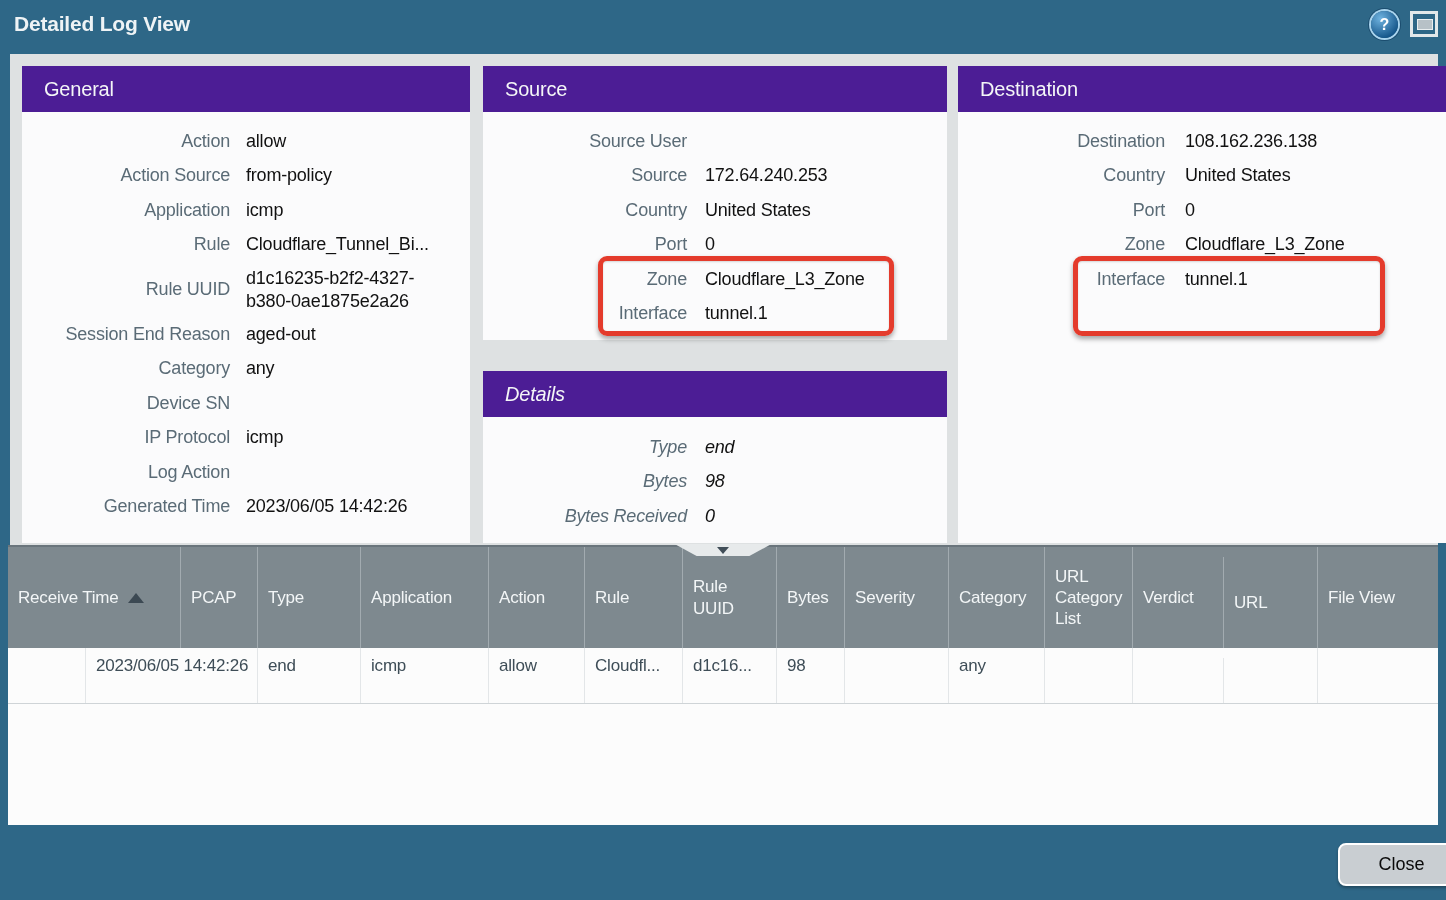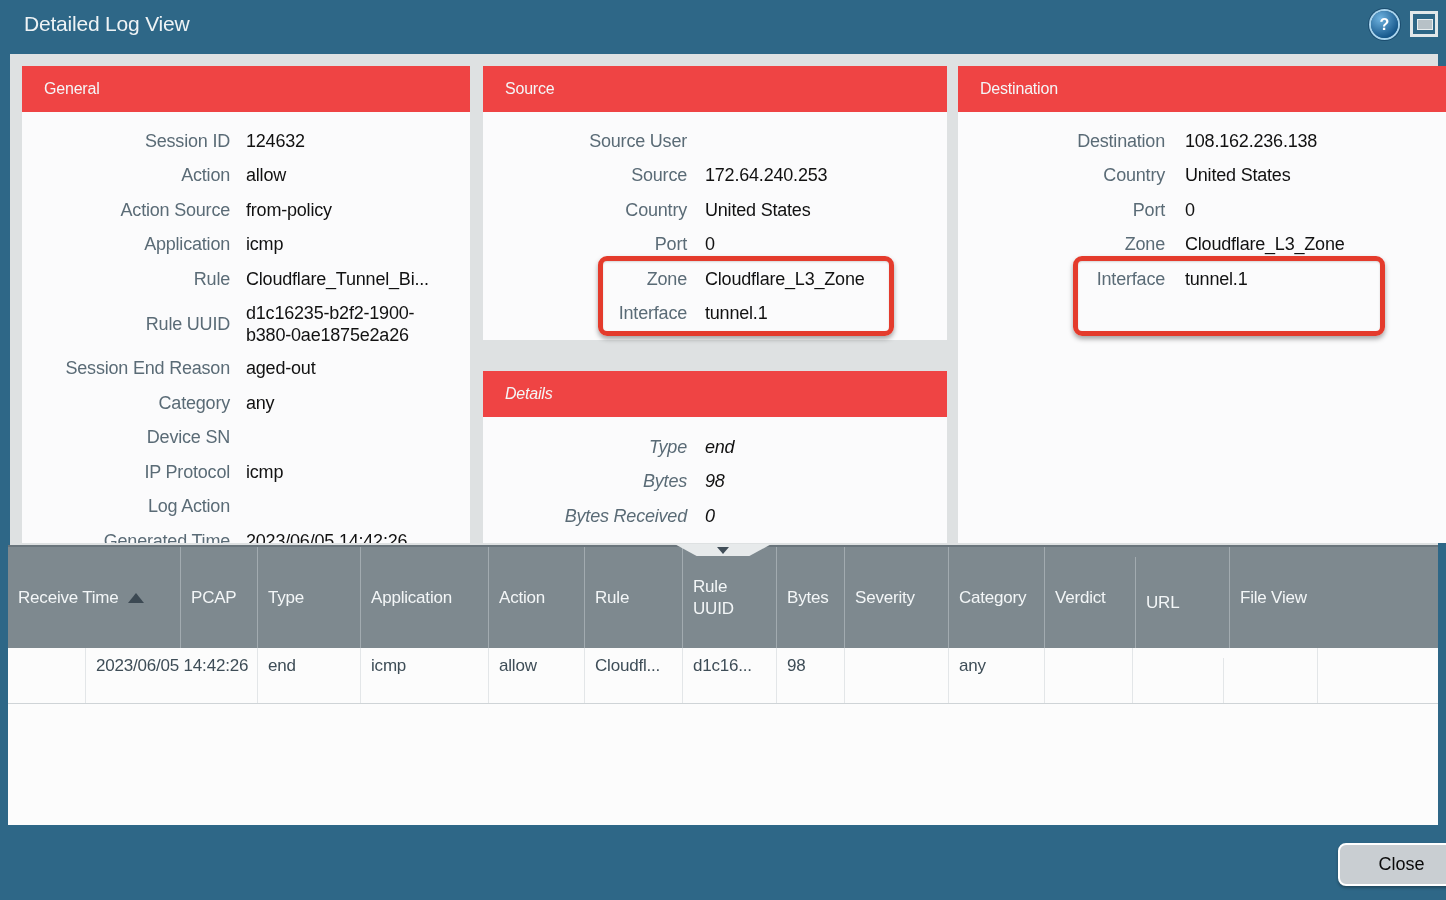--- a/index.html
+++ b/index.html
@@ -5,22 +5,22 @@
   * { margin:0; padding:0; box-sizing:border-box; }
   html,body { width:1446px; height:900px; overflow:hidden; }
   body {
     background:#2e6787;
     font-family:"Liberation Sans", sans-serif;
     position:relative;
   }
   
   .titlebar { position:absolute; left:0; top:0; width:1446px; height:48px; }
   .titlebar .title {
-    position:absolute; left:24px; top:0; line-height:48px;
-    color:#eef3f5; font-size:21px; letter-spacing:-0.2px;
+    position:absolute; left:14px; top:0; line-height:48px;
+    color:#eef3f5; font-size:21px; letter-spacing:-0.2px;font-weight:bold;
   }
   .tb-icons { position:absolute; right:8px; top:0; height:48px; display:flex; align-items:center; gap:12px; }
   .help-ic {
     width:27px; height:27px; border-radius:50%;
     background:radial-gradient(circle at 35% 28%, #6fb3e0, #15568a 75%);
     box-shadow:0 0 0 2px #a9d4ee, 0 0 0 3px #1b4c6e;
     color:#fff; font-size:16px; font-weight:bold; text-align:center; line-height:27px;
     cursor:pointer;
   }
   .maxi-ic {
@@ -35,22 +35,22 @@
   .content {
     position:absolute; left:10px; top:54px; width:1428px; height:494px;
     background:#dee1e2;
   }
   
   .scroll-track { position:absolute; left:1420px; top:58px; width:16px; height:486px; }
   .scroll-thumb { position:absolute; left:9px; top:14px; width:5px; height:196px; background:#8e969b; border-radius:3px; cursor:pointer; }
   
   .panel { position:absolute; background:#fbfbfc; overflow:hidden; }
   .panel-header {
-    height:46px; background:#ef4444; color:#f4f6f7;
-    font-size:16px; line-height:46px; padding-left:22px; letter-spacing:-0.2px;
+    height:46px; background:#4c1d95; color:#f4f6f7;
+    font-size:20px; line-height:46px; padding-left:22px; letter-spacing:-0.2px;
   }
   .fields { padding-top:12px; }
   .frow { display:flex; align-items:center; height:34.5px; }
   .frow.dbl { height:55px; }
   .flabel { flex:none; text-align:right; color:#5a6b76; font-size:18px; letter-spacing:-0.2px; }
   .fvalue { color:#111; font-size:18px; white-space:nowrap; letter-spacing:-0.2px; }
   .fvalue.uuid { white-space:normal; max-width:185px; overflow-wrap:break-word; line-height:1.25; }
   #panel-general  .flabel { width:208px; } #panel-general  .fvalue { margin-left:16px; }
   #panel-source   .flabel { width:204px; } #panel-source   .fvalue { margin-left:18px; }
   #panel-details  .flabel { width:204px; } #panel-details  .fvalue { margin-left:18px; }
@@ -126,42 +126,38 @@
 <div class="content">
   <div class="scroll-track">
     <div class="scroll-thumb"></div>
   </div>
 </div>
 
 <div class="panel" id="panel-general" style="left:22px; top:66px; width:448px; height:477px;">
   <div class="panel-header">General</div>
   <div class="fields">
     <div class="frow">
-        <div class="flabel">Session ID</div>
-        <div class="fvalue">124632</div>
-      </div>
-    <div class="frow">
         <div class="flabel">Action</div>
         <div class="fvalue">allow</div>
       </div>
     <div class="frow">
         <div class="flabel">Action Source</div>
         <div class="fvalue">from-policy</div>
       </div>
     <div class="frow">
         <div class="flabel">Application</div>
         <div class="fvalue">icmp</div>
       </div>
     <div class="frow">
         <div class="flabel">Rule</div>
         <div class="fvalue">Cloudflare_Tunnel_Bi...</div>
       </div>
     <div class="frow dbl">
         <div class="flabel">Rule UUID</div>
-        <div class="fvalue uuid">d1c16235-b2f2-1900-b380-0ae1875e2a26</div>
+        <div class="fvalue uuid">d1c16235-b2f2-4327-b380-0ae1875e2a26</div>
       </div>
     <div class="frow">
         <div class="flabel">Session End Reason</div>
         <div class="fvalue">aged-out</div>
       </div>
     <div class="frow">
         <div class="flabel">Category</div>
         <div class="fvalue">any</div>
       </div>
     <div class="frow">
@@ -286,20 +282,23 @@
         <span>Rule UUID</span>
       </div>
     <div class="th c7">
         <span>Bytes</span>
       </div>
     <div class="th c8">
         <span>Severity</span>
       </div>
     <div class="th c9">
         <span>Category</span>
+      </div>
+    <div class="th c10">
+        <span>URL Category List</span>
       </div>
     <div class="th c11">
         <span>Verdict</span>
       </div>
     <div class="th c12">
         <span>URL</span>
       </div>
     <div class="th c13">
         <span>File View</span>
       </div>

